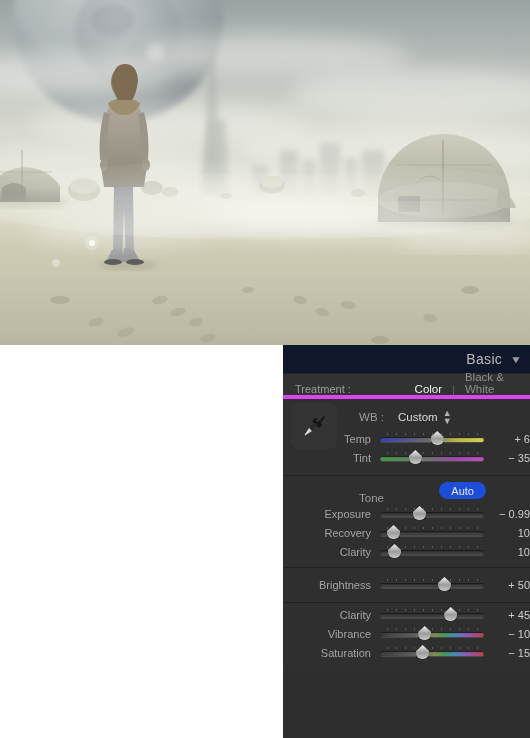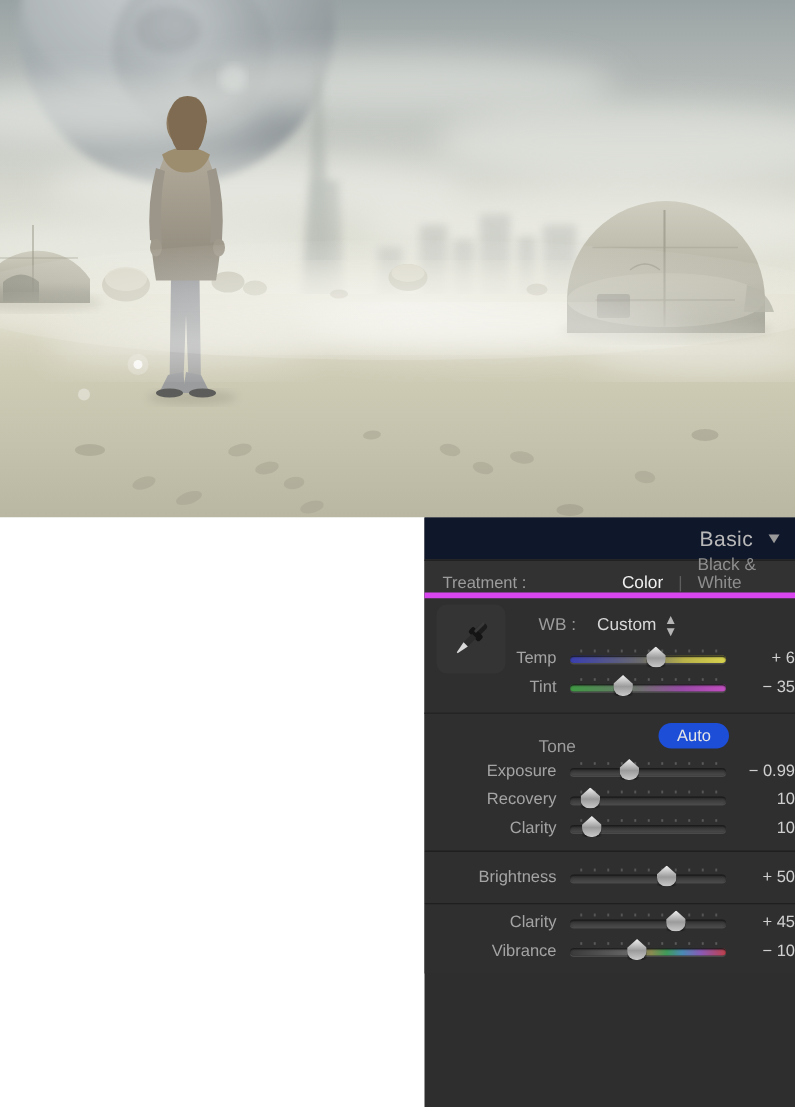--- a/index.html
+++ b/index.html
@@ -393,16 +393,25 @@
       <div class="srow">
         <span class="name">Vibrance</span>
         <span class="trackwrap">
           <span class="ticks"></span>
           <span class="track sat"></span>
           <span class="knob" style="left:43%"></span>
         </span>
         <span class="val">− 10</span>
       </div>
 
+      <div class="srow">
+        <span class="name">Saturation</span>
+        <span class="trackwrap">
+          <span class="ticks"></span>
+          <span class="track sat"></span>
+          <span class="knob" style="left:41%"></span>
+        </span>
+        <span class="val">− 15</span>
+      </div>
     </div>
 
   </div>
 </div>
 
 </body></html>

